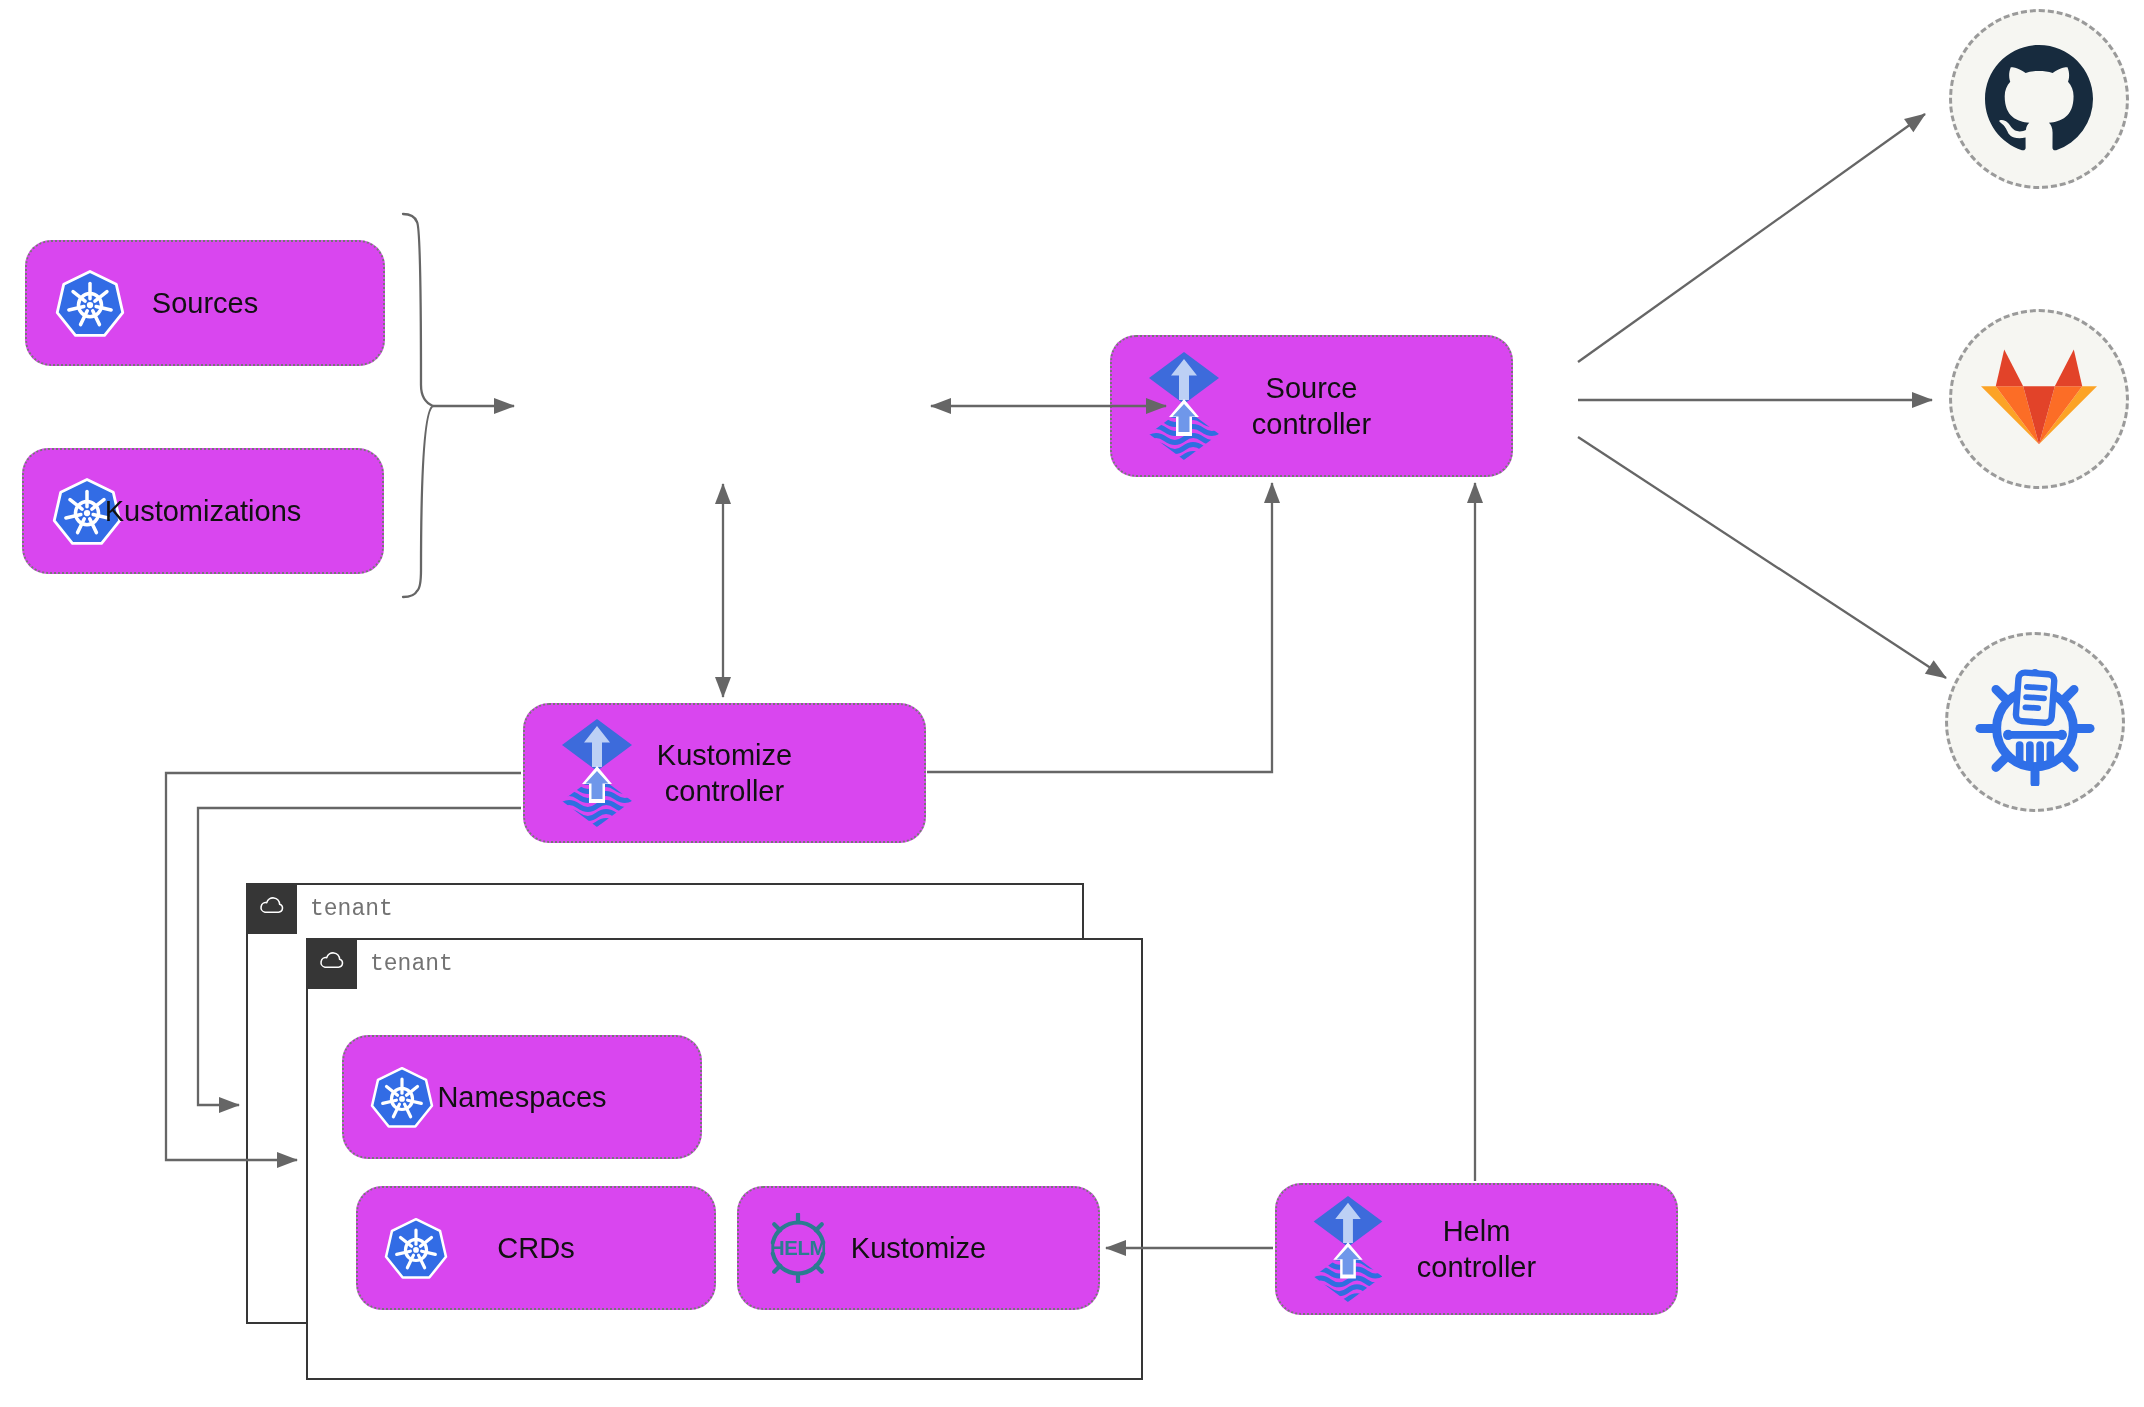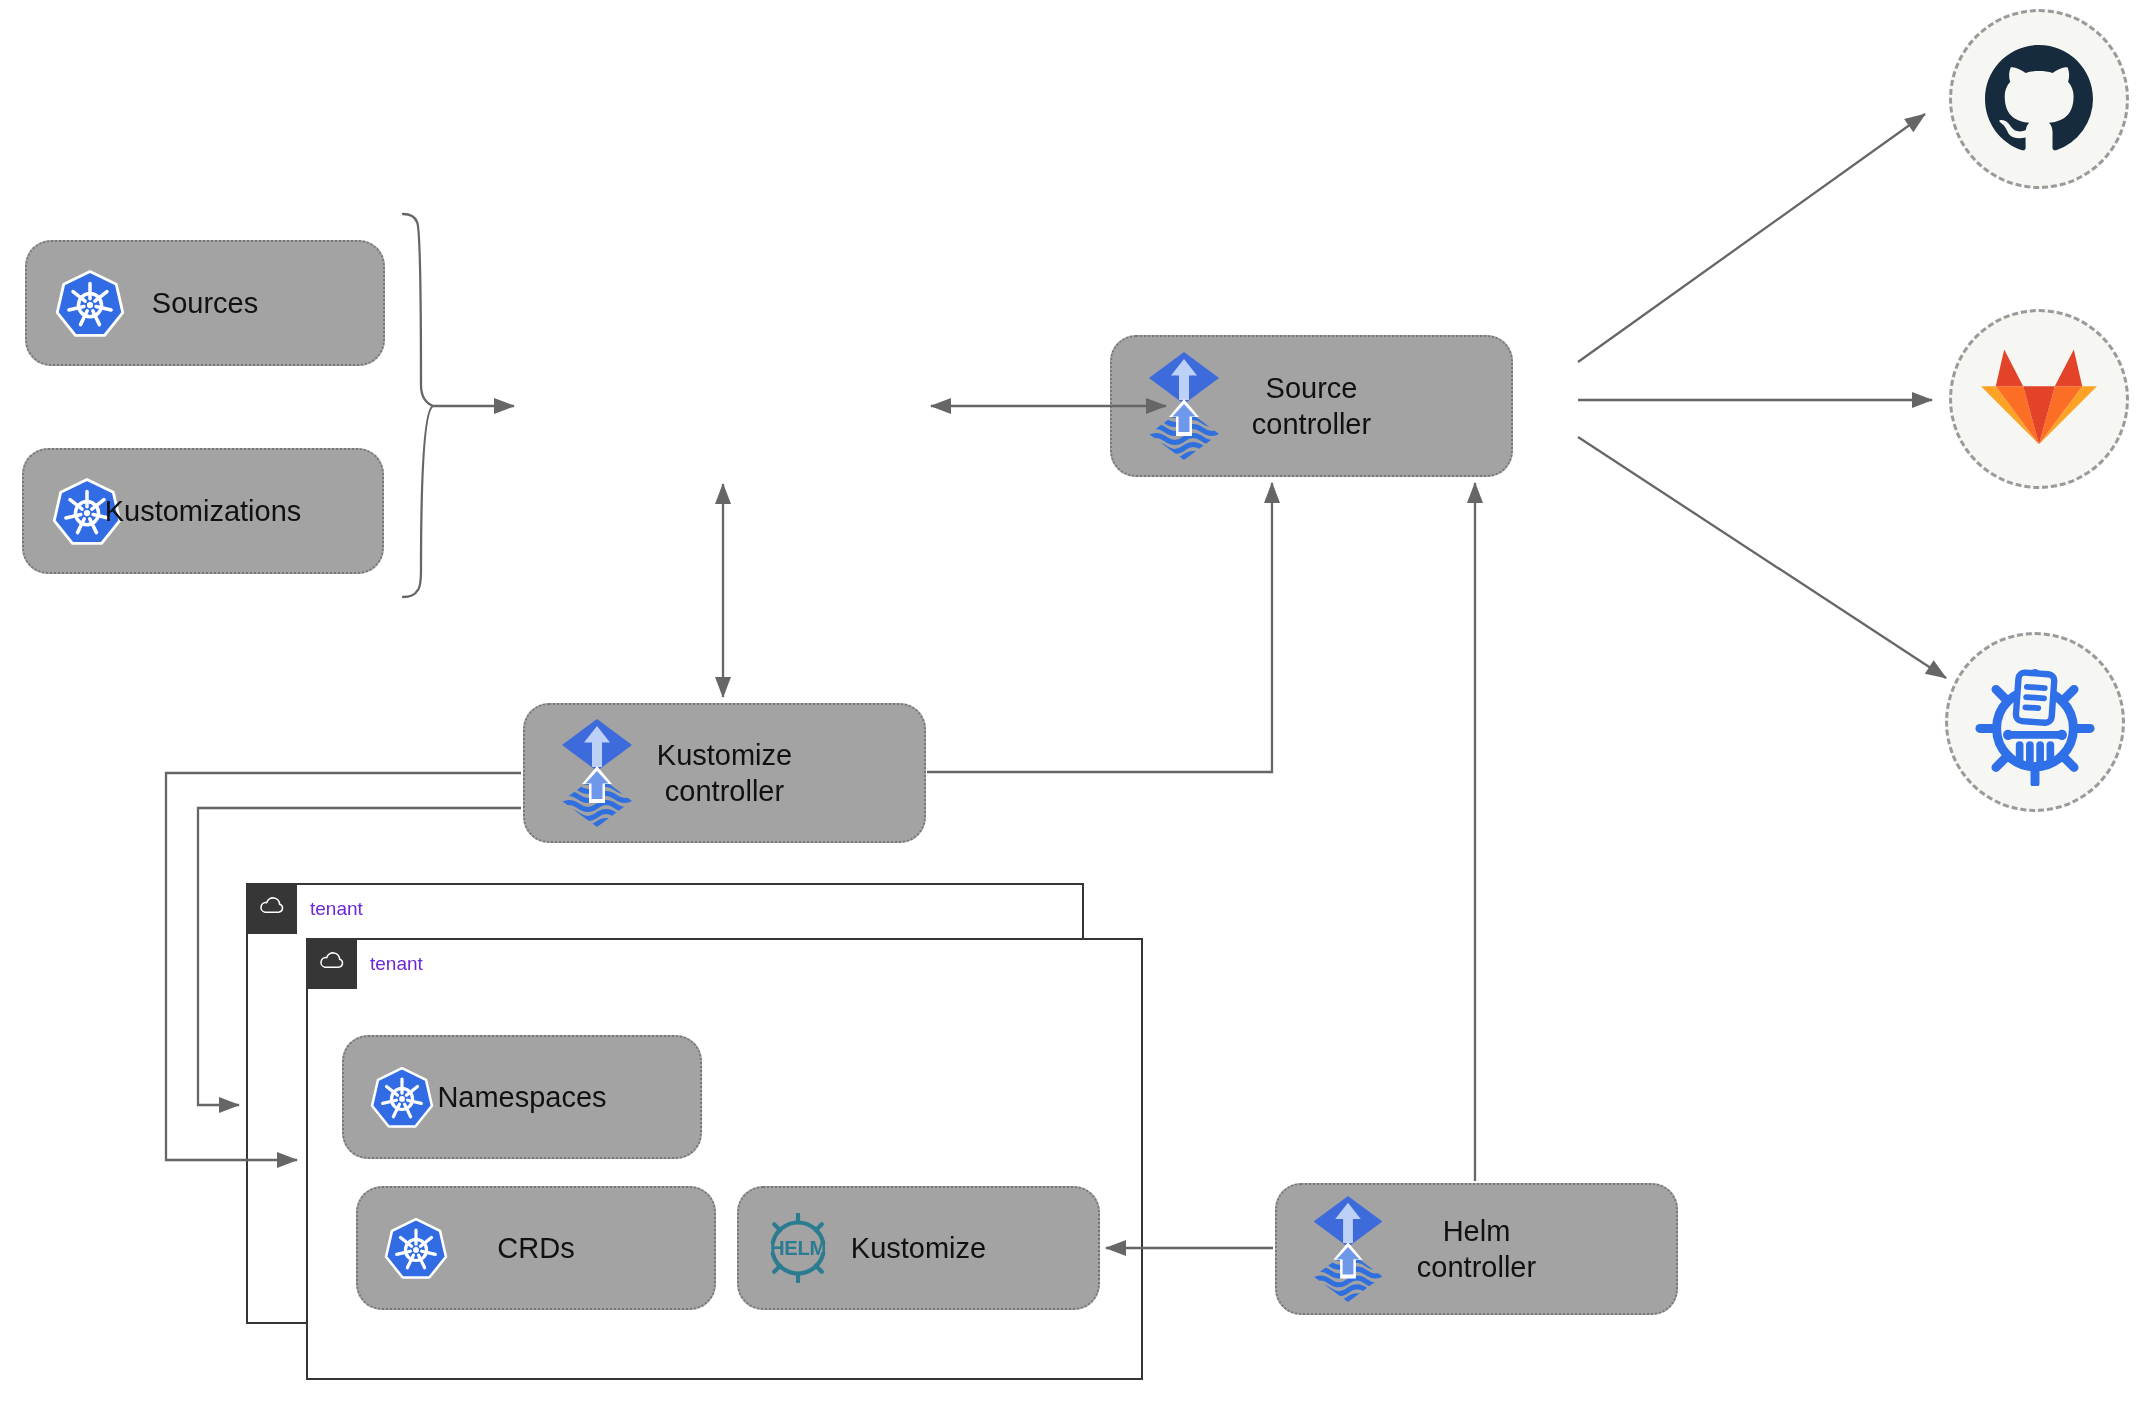--- a/index.html
+++ b/index.html
@@ -1,31 +1,31 @@
 <!DOCTYPE html>
 <html><head>
 <meta charset="utf-8">
 <style>
   html,body{margin:0;padding:0;background:#fff;}
   .canvas{position:relative;width:2144px;height:1407px;background:#fff;
           font-family:"Liberation Sans",sans-serif;overflow:hidden;}
-  .node{position:absolute;background:#a3a3a3;border:2px dotted #777;border-radius:26px;
+  .node{position:absolute;background:#d946ef;border:2px dotted #777;border-radius:26px;
         box-sizing:border-box;z-index:10;}
   .node .icon{position:absolute;top:50%;transform:translateY(-50%);display:flex;
         align-items:center;justify-content:center;}
   .node-label{position:absolute;inset:0;display:flex;align-items:center;justify-content:center;
         font-size:29px;color:#111;white-space:pre-line;text-align:center;line-height:1.25;}
   .circle{position:absolute;width:180px;height:180px;border-radius:50%;
         border:3px dashed #9a9a9a;background:#f6f6f2;box-sizing:border-box;
         display:flex;align-items:center;justify-content:center;z-index:10;}
   .tenant{position:absolute;background:#fff;border:2px solid #363636;box-sizing:border-box;}
   .tenant-header{position:absolute;top:-2px;left:-2px;width:51px;height:51px;background:#363636;
         display:flex;align-items:center;justify-content:center;}
   .tenant-label{position:absolute;top:-2px;left:62px;height:51px;display:flex;align-items:center;
-        font-size:19px;color:#6d28d9;}
+        font-size:23px;color:#737373;font-family:Liberation Mono, monospace;}
   #connector-layer{position:absolute;left:0;top:0;z-index:40;pointer-events:none;}
 </style>
 </head>
 <body>
 
 <div class="canvas">
 
   <div class="tenant" style="left:246px;top:883px;width:838px;height:441px;z-index:1;">
     <div class="tenant-header">
       <span><svg viewBox="0 0 34 24" width="30" height="21">

